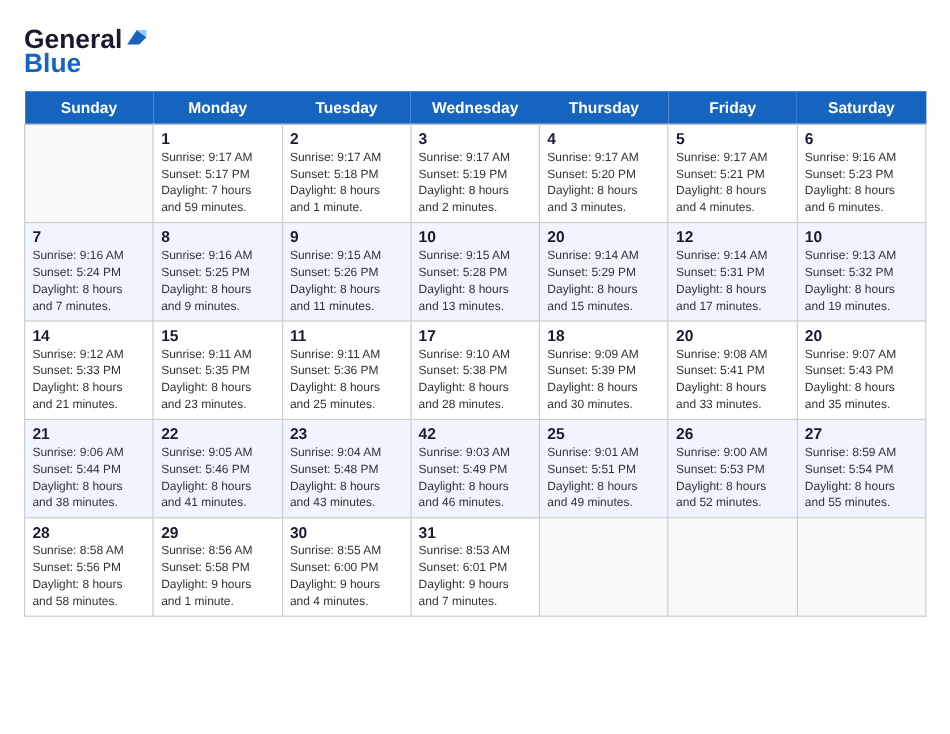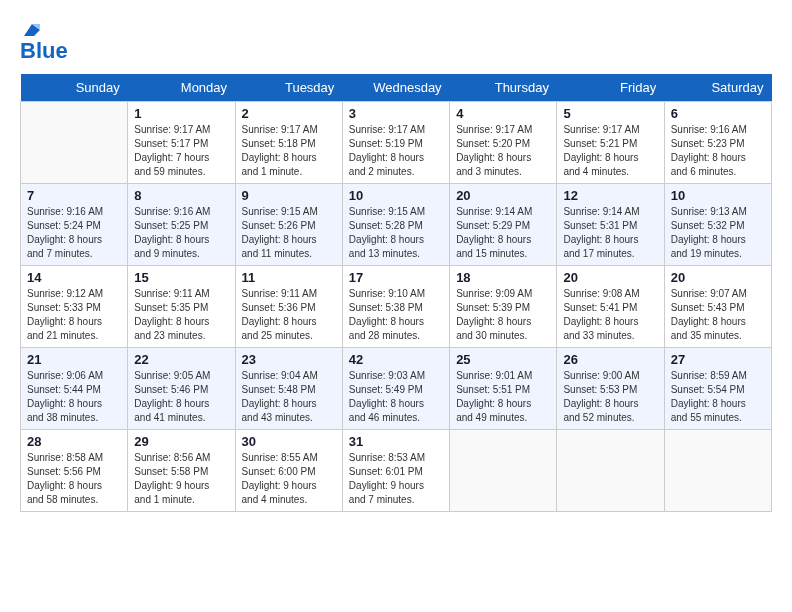--- a/index.html
+++ b/index.html
@@ -34,24 +34,24 @@
       color: #444;
     }
     table {
       width: 100%;
       border-collapse: collapse;
       font-size: 11px;
     }
     thead tr th {
       background-color: #1565c0;
       color: #fff;
-      text-align: right;
+      text-align: center;
       padding: 6px 8px;
       font-size: 13px;
-      font-weight: normal;
+      font-weight: bold;
     }
     tbody tr td {
       border: 1px solid #ccc;
       vertical-align: top;
       padding: 4px 6px;
       height: 80px;
       width: calc(100% / 7);
     }
     tbody tr td.empty {
       background: #f9f9f9;
@@ -78,20 +78,21 @@
     tbody tr td.empty {
       background: #f9f9f9 !important;
     }
   </style>
 </head>
 <body>
 
 <div class="header">
   <div class="logo">
     <div style="display:flex;align-items:center;">
+      <span style="font-size:22px;font-weight:bold;color:#1a1a2e;">General</span>
       <svg width="20" height="20" viewBox="0 0 20 20" style="margin-left:2px;margin-bottom:4px;">
         <polygon points="2,16 10,4 18,10 12,16" fill="#1565c0"></polygon>
         <polygon points="10,4 18,10 18,4" fill="#90caf9"></polygon>
       </svg>
     </div>
     <div style="font-size:22px;font-weight:bold;color:#1565c0;margin-top:-6px;">Blue</div>
   </div>
   <div class="title-block">
     <div class="month-title"></div>
     <div class="location"></div>

